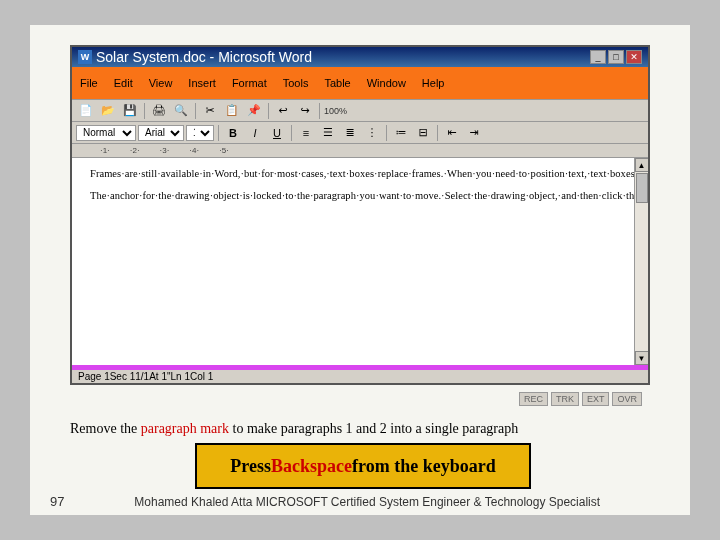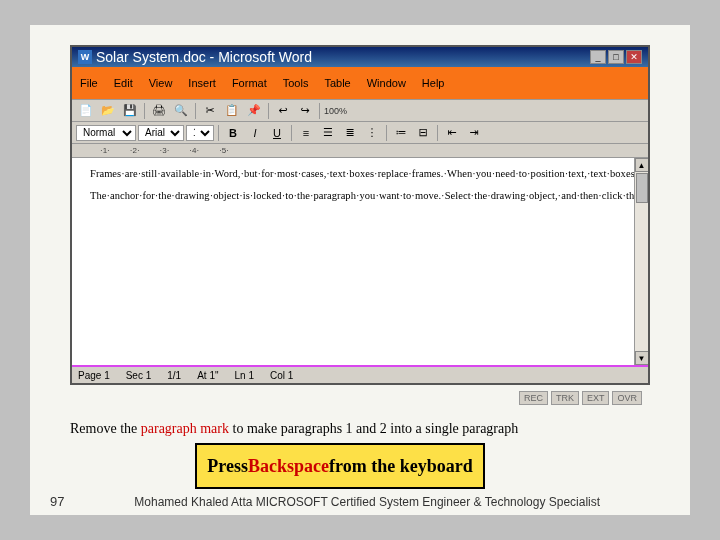--- a/index.html
+++ b/index.html
@@ -223,27 +223,26 @@
       width: 12px;
       height: 30px;
       background: #c0c0c0;
       border: 1px solid #888;
       margin: 1px;
     }
 
     .word-statusbar {
       background: #d4d0c8;
       height: 18px;
-      border-top: 2px solid #d946ef;
+      border-top: 5px solid #d946ef;
       display: flex;
       align-items: center;
       padding: 0 6px;
       font-size: 10px;
       font-family: 'Tahoma', sans-serif;
-      gap: 16px;
     }
 
     .status-section {
       display: flex;
       align-items: center;
       gap: 4px;
     }
 
     .status-indicator {
       padding: 1px 4px;
@@ -279,24 +278,24 @@
     .caption-highlight {
       color: #cc0000;
       font-weight: normal;
     }
 
     
     .backspace-box {
       position: absolute;
       bottom: 26px;
       left: 165px;
-      width: 290px;
+      width: 336px;
       height: 46px;
       border: 2px solid #000;
-      background: #fde047;
+      background: #eab308;
       display: flex;
       align-items: center;
       justify-content: center;
       font-family: 'Times New Roman', serif;
       font-size: 18px;
       font-weight: bold;
       color: #000;
     }
 
     .backspace-highlight {

